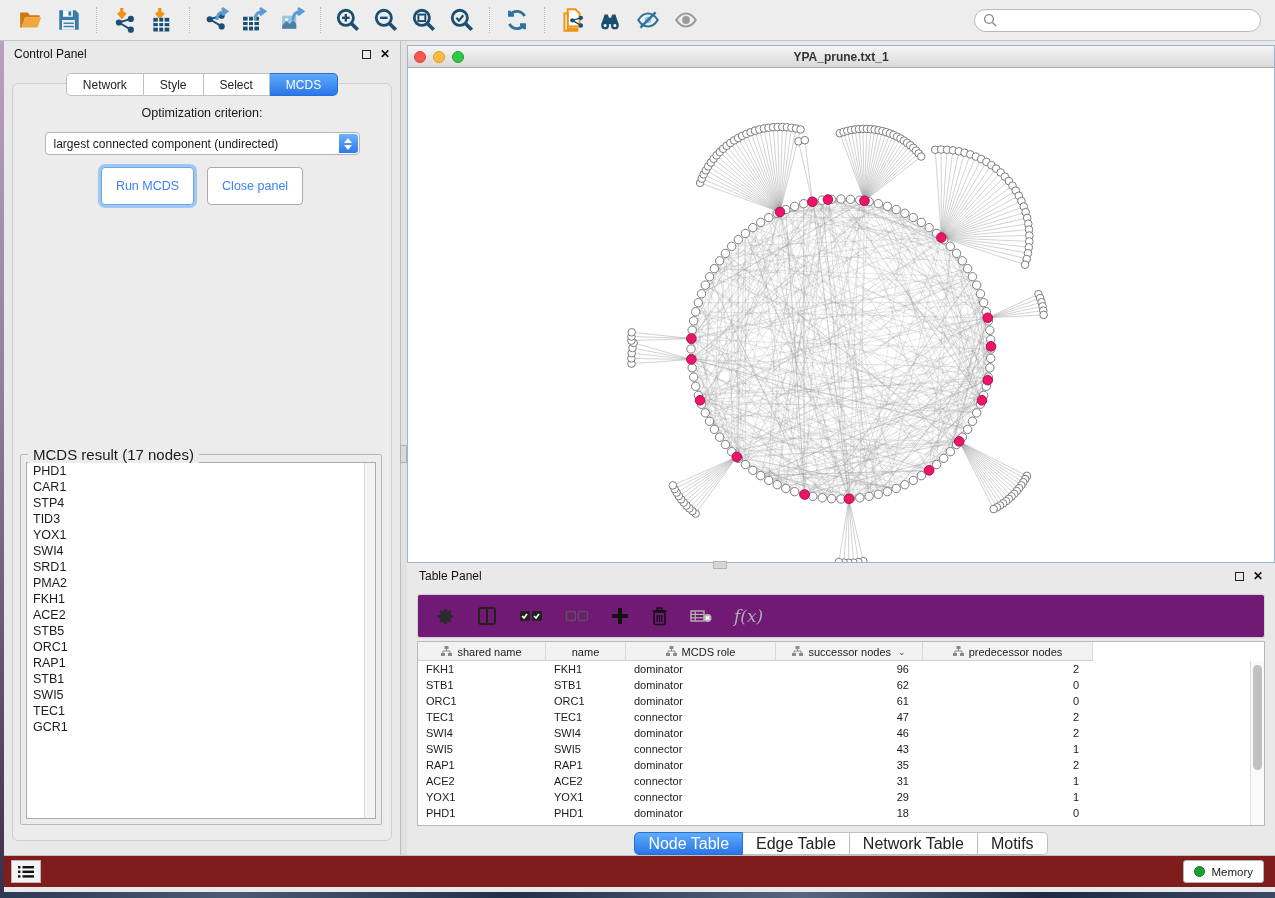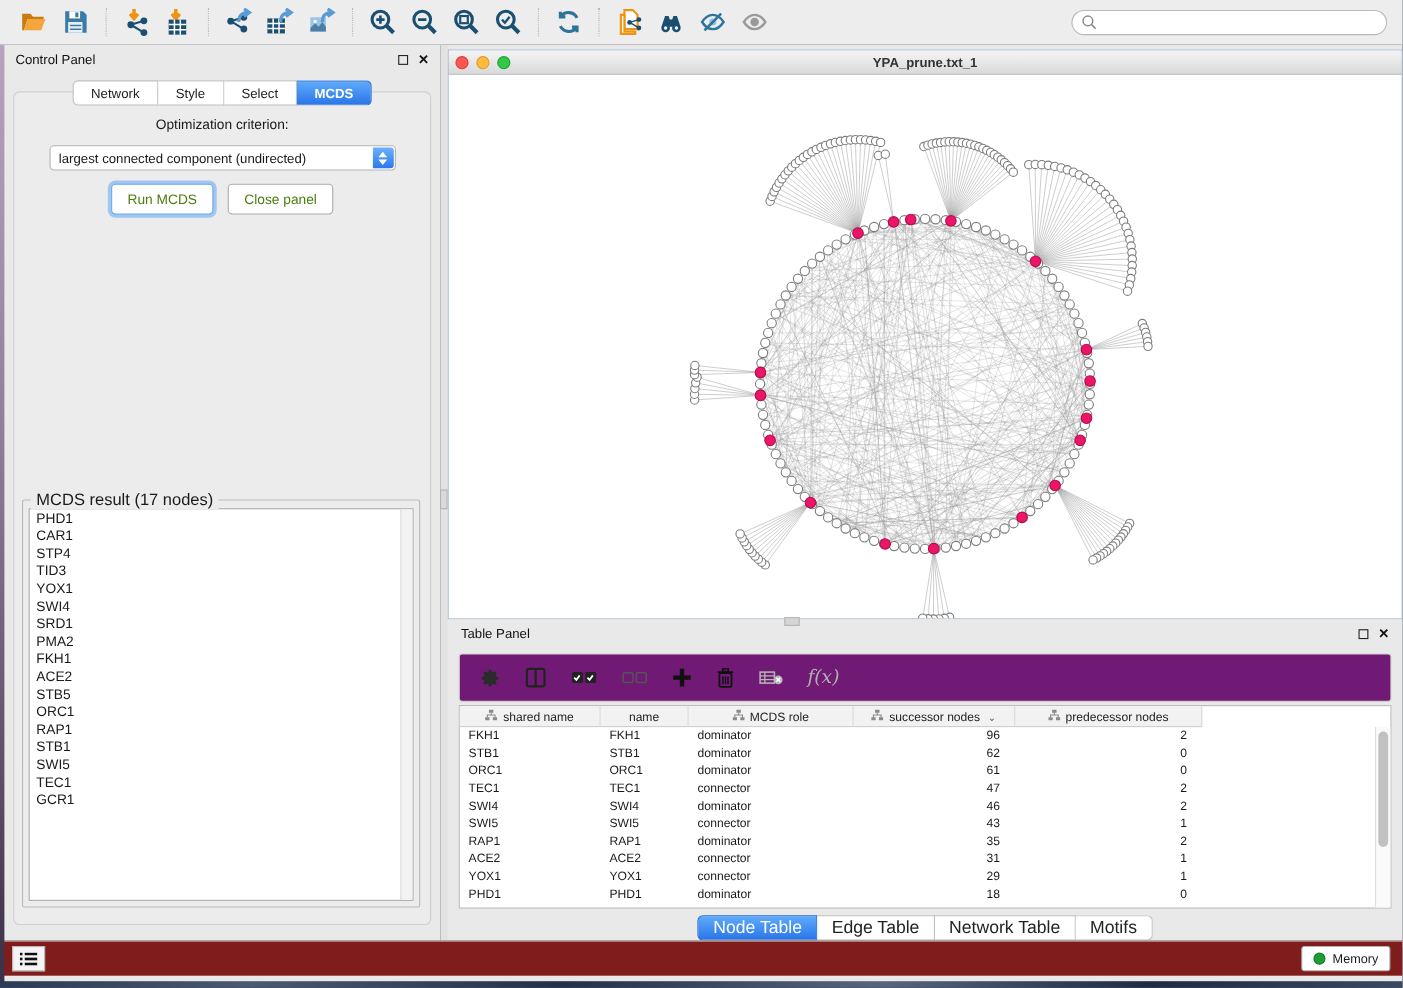--- a/index.html
+++ b/index.html
@@ -33,36 +33,36 @@
   .cp-titlebar { position:absolute; left:0; top:0; right:0; height:26px; display:flex; align-items:center;
      padding:0 10px; font-size:12px; }
   .panel-title { color:#111; }
   .panel-icons { margin-left:auto; display:flex; align-items:center; gap:9px; }
   .float-box { width:9px; height:9px; border:1.5px solid #222; display:inline-block; }
   .close-x { font-size:12px; font-weight:bold; color:#111; line-height:10px; }
   .cp-tabs { position:absolute; left:0; top:32px; width:100%; height:23px; display:flex; justify-content:center; z-index:2; }
   .cptab { height:23px; padding:0 16px; background:#fff; border:1px solid #c0c0c0; border-left:none;
      font-size:12px; display:flex; align-items:center; color:#222; }
   .cptab:first-child { border-left:1px solid #c0c0c0; border-radius:5px 0 0 5px; }
-  .cptab:last-child { border-radius:0 5px 5px 0;font-weight:bold; }
+  .cptab:last-child { border-radius:0 5px 5px 0; }
   .cptab.active { background:linear-gradient(#5fabfb,#2a76e9); border-color:#2a6fd4; color:#fff; }
   .cp-inner { position:absolute; left:8px; right:8px; top:42px; height:758px; background:#ececec;
      border:1px solid #cfcfcf; border-radius:6px; }
   .opt-label { margin-top:22px; text-align:center; font-size:12.5px; }
   .opt-select { margin:12px auto 0; width:315px; height:23px; background:#fff; border:1px solid #b4b4b4;
      border-radius:4px; display:flex; align-items:center; position:relative; }
   .opt-select .sel-text { font-size:12px; padding-left:8px; }
   .sel-stepper { position:absolute; right:1px; top:1px; bottom:1px; width:19px; border-radius:0 3px 3px 0;
      background:linear-gradient(#6db1fb,#2d78ea); display:flex; flex-direction:column; align-items:center; justify-content:center; gap:2px; }
   .sel-stepper i { width:0; height:0; border-left:4px solid transparent; border-right:4px solid transparent; display:block; }
   .sel-stepper i.up { border-bottom:5px solid #fff; }
   .sel-stepper i.down { border-top:5px solid #fff; }
   .btn-row { margin-top:12px; display:flex; justify-content:center; gap:13px; }
-  .btn { height:28px; padding:0 14px; background:#fff; border:1px solid #ababab; border-radius:4px;
-     font-size:12.5px; display:flex; align-items:center; color:#4d7c0f; }
+  .btn { height:38px; padding:0 14px; background:#fff; border:1px solid #ababab; border-radius:4px;
+     font-size:12.5px; display:flex; align-items:center; color:#3b82f6; }
   .btn.focused { border:1px solid #6aa9e8; box-shadow:0 0 0 3px rgba(120,180,245,.65); }
 
   .mcds-group { position:absolute; left:7px; right:9px; top:370px; bottom:15px; }
   .mcds-legend { position:absolute; left:8px; top:-8px; background:#ececec; padding:0 5px; font-size:15px; z-index:1; }
   .mcds-frame { position:absolute; inset:0; border:1px solid #b9b9b9; border-radius:2px; }
   .mcds-list { position:absolute; left:6px; right:6px; top:8px; bottom:6px; background:#fff; border:1px solid #aaa; overflow:hidden; }
   .mcds-scroll { position:absolute; right:0; top:0; bottom:0; width:11px; background:#f3f3f3; border-left:1px solid #ddd; }
   .mcds-item { font-size:12.5px; line-height:16px; padding-left:6px; }
 
   

